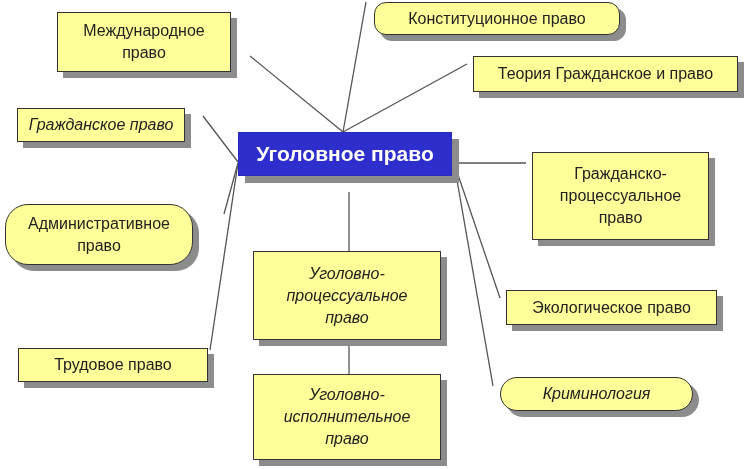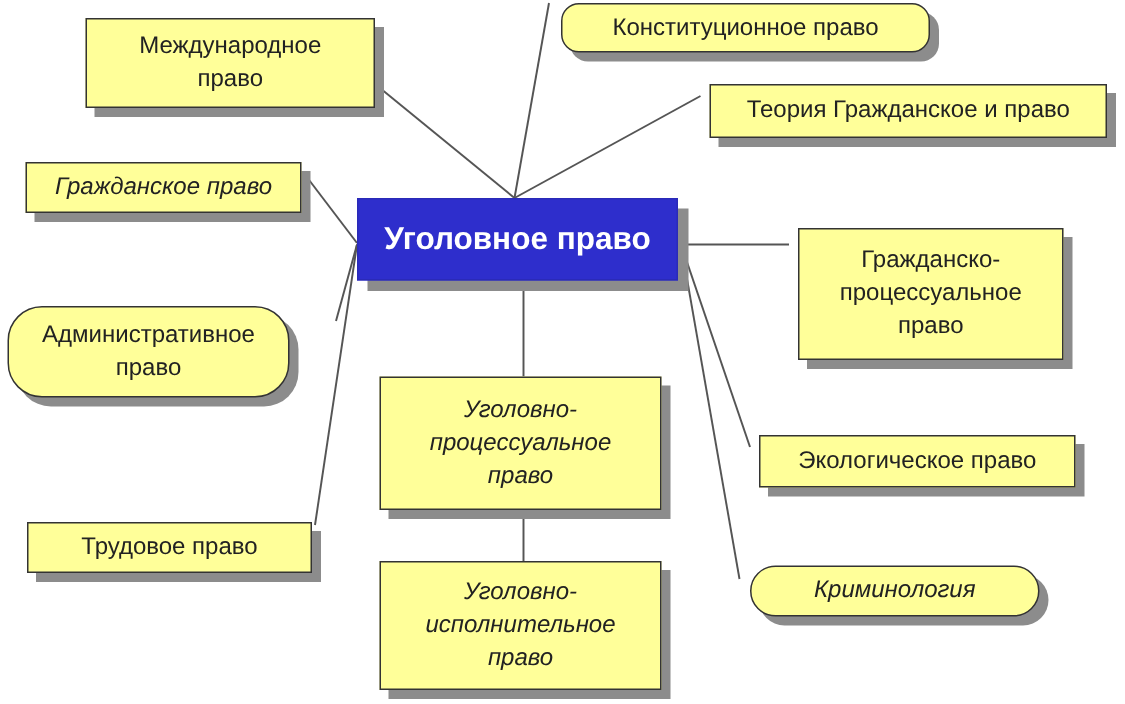--- a/index.html
+++ b/index.html
@@ -27,38 +27,38 @@
       <line x1="224" y1="214" x2="238" y2="163"></line>
       <line x1="210" y1="350" x2="238" y2="163"></line>
       <line x1="454" y1="163" x2="526" y2="163"></line>
       <line x1="454" y1="163" x2="500" y2="298"></line>
       <line x1="454" y1="163" x2="493" y2="386"></line>
       <line x1="349" y1="192" x2="349" y2="251"></line>
       <line x1="349" y1="340" x2="349" y2="374"></line>
     </g>
   </svg>
 
-  <div class="node center" style="left:238px; top:132px; width:214px; height:55px;">
+  <div class="node center" style="left:238px; top:132px; width:214px; height:44px;">
     <span>Уголовное право</span>
   </div>
 
-  <div class="node" style="left:57px; top:12px; width:193px; height:60px;">
+  <div class="node" style="left:57px; top:12px; width:174px; height:60px;">
     <span>Международное
 право</span>
   </div>
 
   <div class="node" style="left:374px; top:2px; width:246px; height:33px;border-radius:12px;">
     <span>Конституционное право</span>
   </div>
 
   <div class="node" style="left:473px; top:56px; width:265px; height:36px;">
     <span>Теория Гражданское и право</span>
   </div>
 
-  <div class="node italic" style="left:17px; top:108px; width:184px; height:34px;">
+  <div class="node italic" style="left:17px; top:108px; width:168px; height:34px;">
     <span>Гражданское право</span>
   </div>
 
   <div class="node" style="left:532px; top:152px; width:177px; height:88px;justify-content:center;">
     <span>Гражданско-
 процессуальное
 право</span>
   </div>
 
   <div class="node" style="left:5px; top:204px; width:188px; height:61px;border-radius:23px;">

